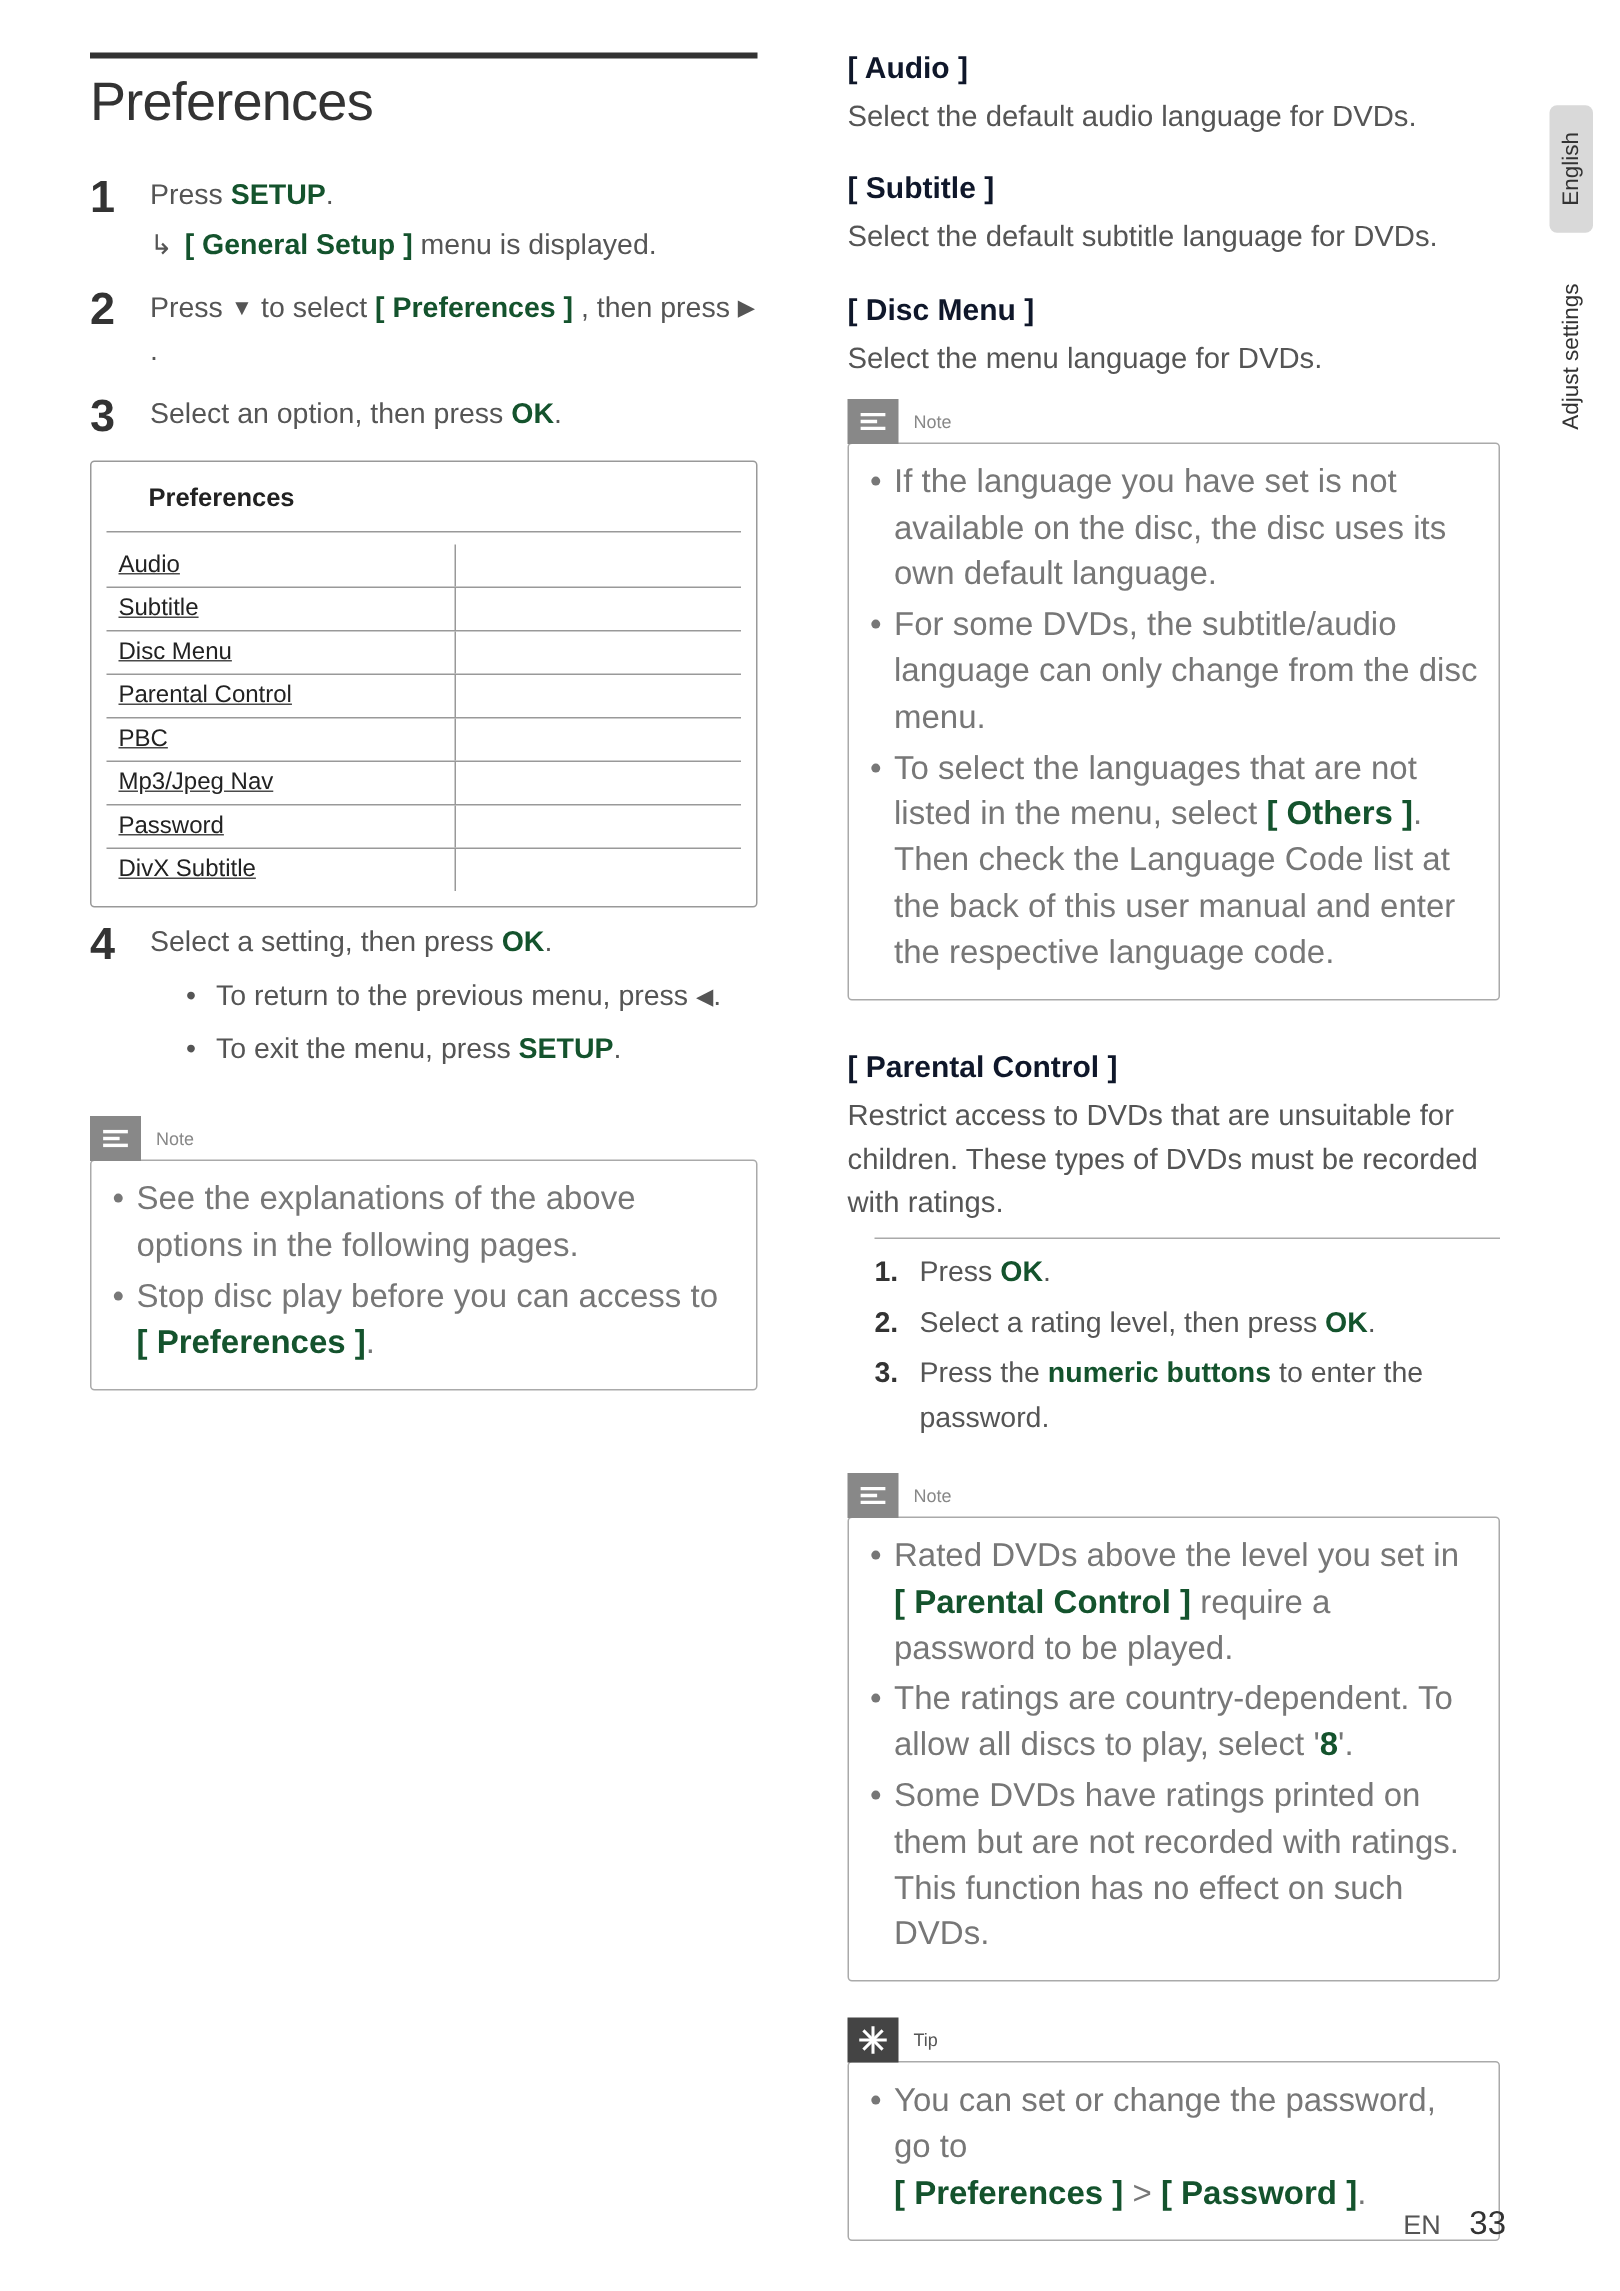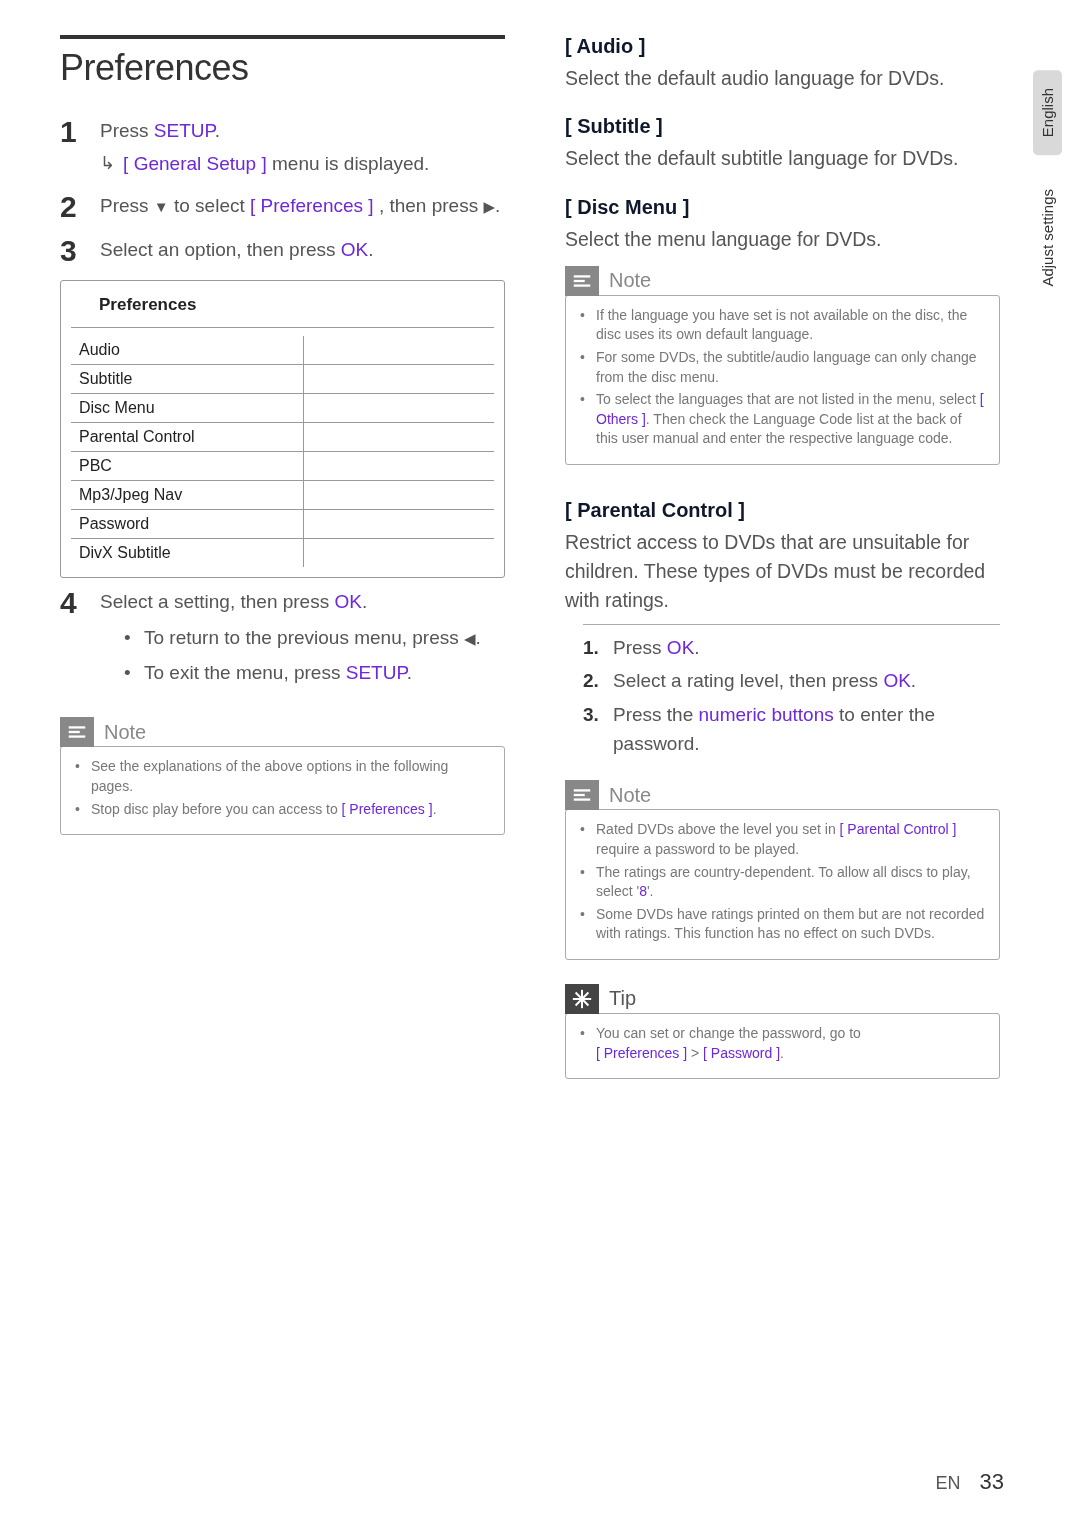--- a/index.html
+++ b/index.html
@@ -54,40 +54,41 @@
       line-height: 1.5;
       color: #555;
       flex: 1;
     }
     .step-body .sub {
       display: flex;
       gap: 8px;
       margin-top: 4px;
     }
     .arrow-sub { font-size: 18px; }
-    .bold { font-weight: normal; color: #6d28d9; }
+    .bold { font-weight: bold; color: #14532d; }
 
     .menu-box {
       border: 1px solid #999;
       border-radius: 3px;
       margin: 10px 0 10px 0;
       overflow: hidden;
     }
     .menu-header {
       padding: 14px 38px 12px;
       font-size: 17px;
       font-weight: bold;
       color: #222;
     }
     .menu-rule {
       border-top: 1px solid #999;
       margin: 0 10px;
     }
     .menu-items {
       padding: 8px 10px 10px 10px;
+      text-decoration: underline;
     }
     .menu-row {
       display: flex;
       border-bottom: 1px solid #999;
     }
     .menu-row:last-child { border-bottom: none; }
     .menu-cell-l {
       flex: 0 0 55%;
       padding: 5px 8px;
       font-size: 16px;
@@ -131,37 +132,37 @@
       height: 30px;
       background: #888;
       display: flex;
       align-items: center;
       justify-content: center;
       color: #fff;
     }
     .tip-icon { background: #444; }
     .note-icon svg, .tip-icon svg { width: 22px; height: 22px; }
     .note-label, .tip-label {
-      font-size: 20px;
+      font-size: 12px;
       color: #888;
     }
     .tip-label { color: #555; }
     .note-body, .tip-body {
       border: 1px solid #aaa;
       border-radius: 3px;
       padding: 10px 14px 12px 14px;
       margin-top: -1px;
     }
     .note-body ul, .tip-body ul {
       list-style: none;
     }
     .note-body li, .tip-body li {
       position: relative;
       padding-left: 16px;
-      font-size: 14px;
+      font-size: 22px;
       color: #777;
       line-height: 1.4;
       margin-bottom: 3px;
     }
     .note-body li::before, .tip-body li::before {
       content: "•";
       position: absolute;
       left: 0;
     }
 

